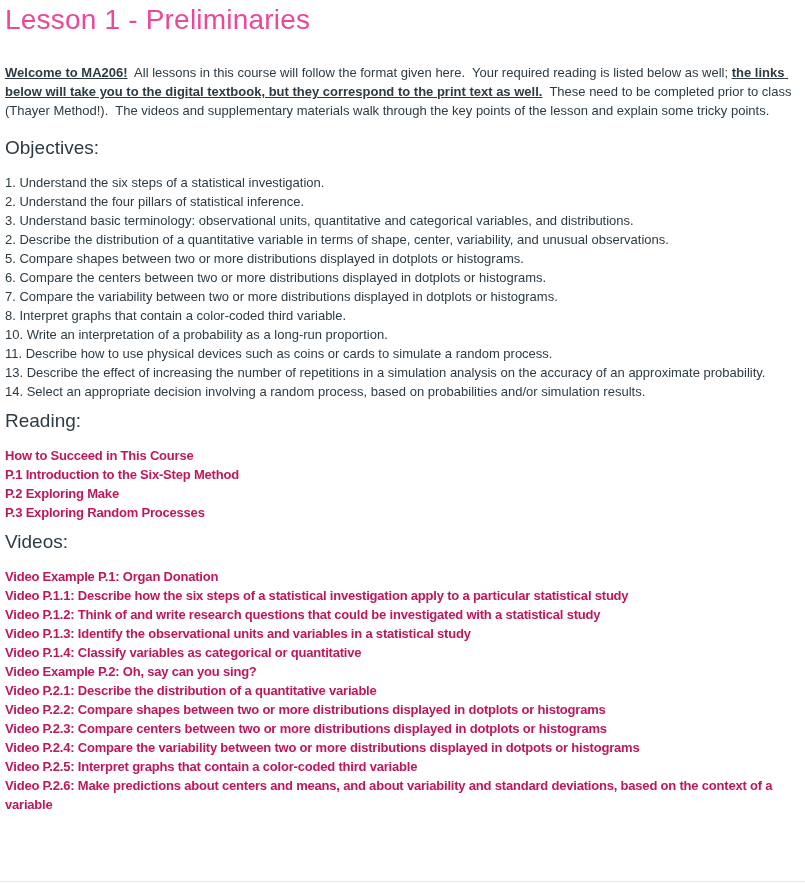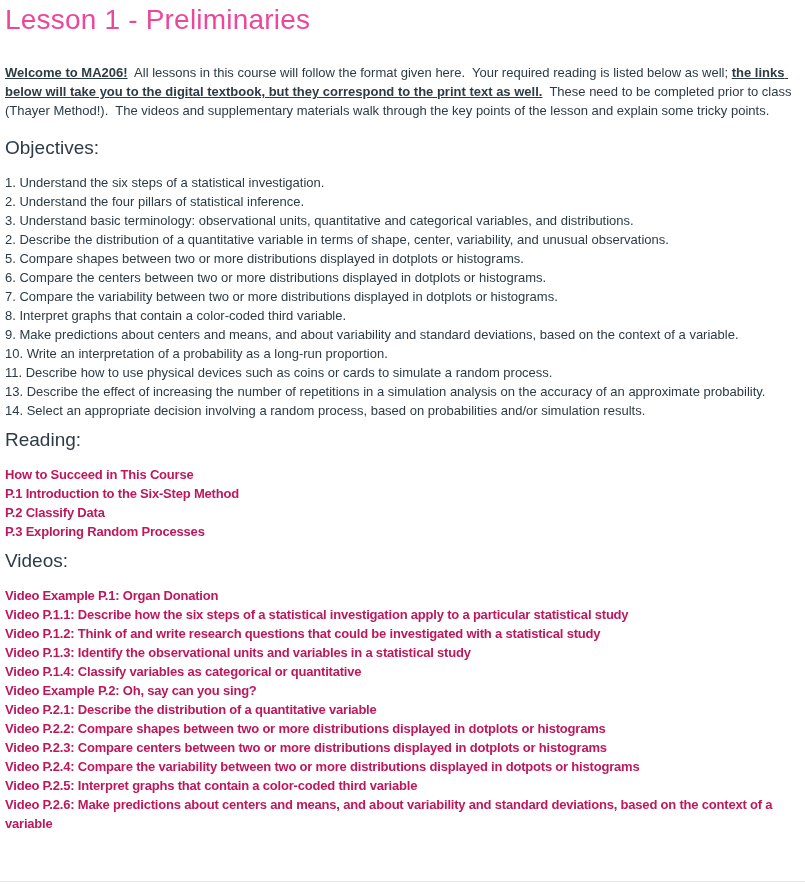--- a/index.html
+++ b/index.html
@@ -65,32 +65,31 @@
 <h2 class="section-heading">Objectives:</h2>
 <ul class="plain-list">
   <li>1. Understand the six steps of a statistical investigation.</li>
   <li>2. Understand the four pillars of statistical inference.</li>
   <li>3. Understand basic terminology: observational units, quantitative and categorical variables, and distributions.</li>
   <li>2. Describe the distribution of a quantitative variable in terms of shape, center, variability, and unusual observations.</li>
   <li>5. Compare shapes between two or more distributions displayed in dotplots or histograms.</li>
   <li>6. Compare the centers between two or more distributions displayed in dotplots or histograms.</li>
   <li>7. Compare the variability between two or more distributions displayed in dotplots or histograms.</li>
   <li>8. Interpret graphs that contain a color-coded third variable.</li>
-  <li>9. Make predictions about centers and means, and about variability and standard deviations, based on the context of a variable.</li>
   <li>10. Write an interpretation of a probability as a long-run proportion.</li>
   <li>11. Describe how to use physical devices such as coins or cards to simulate a random process.</li>
   <li>13. Describe the effect of increasing the number of repetitions in a simulation analysis on the accuracy of an approximate probability.</li>
   <li>14. Select an appropriate decision involving a random process, based on probabilities and/or simulation results.</li>
 </ul>
 
 <h2 class="section-heading">Reading:</h2>
 <div class="link-list">
   <a href="#">How to Succeed in This Course</a>
   <a href="#">P.1 Introduction to the Six-Step Method</a>
-  <a href="#">P.2 Classify Data</a>
+  <a href="#">P.2 Exploring Make</a>
   <a href="#">P.3 Exploring Random Processes</a>
 </div>
 
 <h2 class="section-heading">Videos:</h2>
 <div class="link-list">
   <a href="#">Video Example P.1: Organ Donation</a>
   <a href="#">Video P.1.1: Describe how the six steps of a statistical investigation apply to a particular statistical study</a>
   <a href="#">Video P.1.2: Think of and write research questions that could be investigated with a statistical study</a>
   <a href="#">Video P.1.3: Identify the observational units and variables in a statistical study</a>
   <a href="#">Video P.1.4: Classify variables as categorical or quantitative</a>

